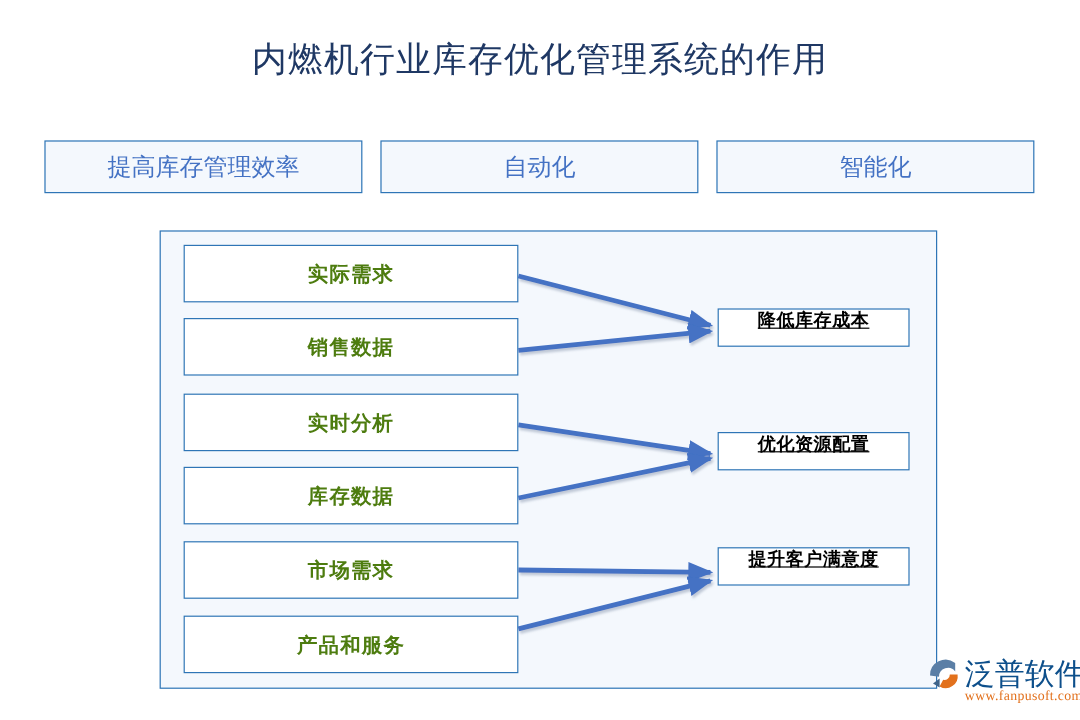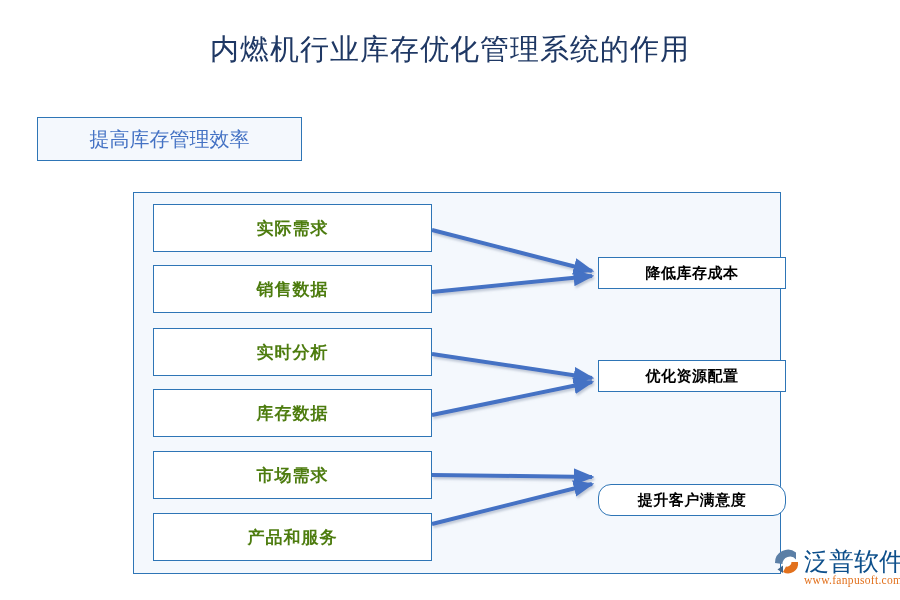--- a/index.html
+++ b/index.html
@@ -92,39 +92,40 @@
   #src-box-1 { top: 265px; }
   #src-box-2 { top: 328px; }
   #src-box-3 { top: 389px; }
   #src-box-4 { top: 451px; }
   #src-box-5 { top: 513px; }
 
   
   .tgt-box {
     position: absolute;
     left: 598px;
-    width: 188px;
+    width: 160px;
     height: 32px;
     background: #ffffff;
     border: 1.4px solid #2e75b6;
     box-sizing: border-box;
     display: flex;
-    align-items: center;
+    align-items: flex-start;
     justify-content: center;
+    text-decoration: underline;
   }
   .tgt-box .label {
     font-size: 15px;
     font-weight: bold;
     color: #000000;
     font-family: "Liberation Serif", "DejaVu Serif", serif;
     letter-spacing: 0.5px;
   }
   #tgt-box-0 { top: 257px; }
   #tgt-box-1 { top: 360px; }
-  #tgt-box-2 { top: 484px; border-radius: 13px; }
+  #tgt-box-2 { top: 456px; }
 
   
   #arrow-layer {
     position: absolute;
     left: 0;
     top: 0;
     width: 900px;
     height: 600px;
     pointer-events: none;
   }
@@ -196,20 +197,26 @@
 </style>
 </head>
 <body>
 
 <div id="canvas">
 
   <div id="page-title">内燃机行业库存优化管理系统的作用</div>
 
   <div class="top-box" id="top-box-0">
     <span class="label">提高库存管理效率</span>
+  </div>
+  <div class="top-box" id="top-box-1">
+    <span class="label">自动化</span>
+  </div>
+  <div class="top-box" id="top-box-2">
+    <span class="label">智能化</span>
   </div>
 
   <div id="diagram-panel"></div>
 
   <div id="watermark">
     <svg class="wm-mark" width="30" height="28" viewBox="0 0 30 28">
       <path d="M3 14 A12 12 0 0 1 22 5 L22 11 A7 7 0 0 0 10 15 Z" fill="#9aa4b4"></path>
       <path d="M11 22 A9 9 0 0 0 24 13 L18 13 A4 4 0 0 1 13 17 Z" fill="#d89a6a"></path>
     </svg>
     <span class="wm-text">泛普软件</span>

